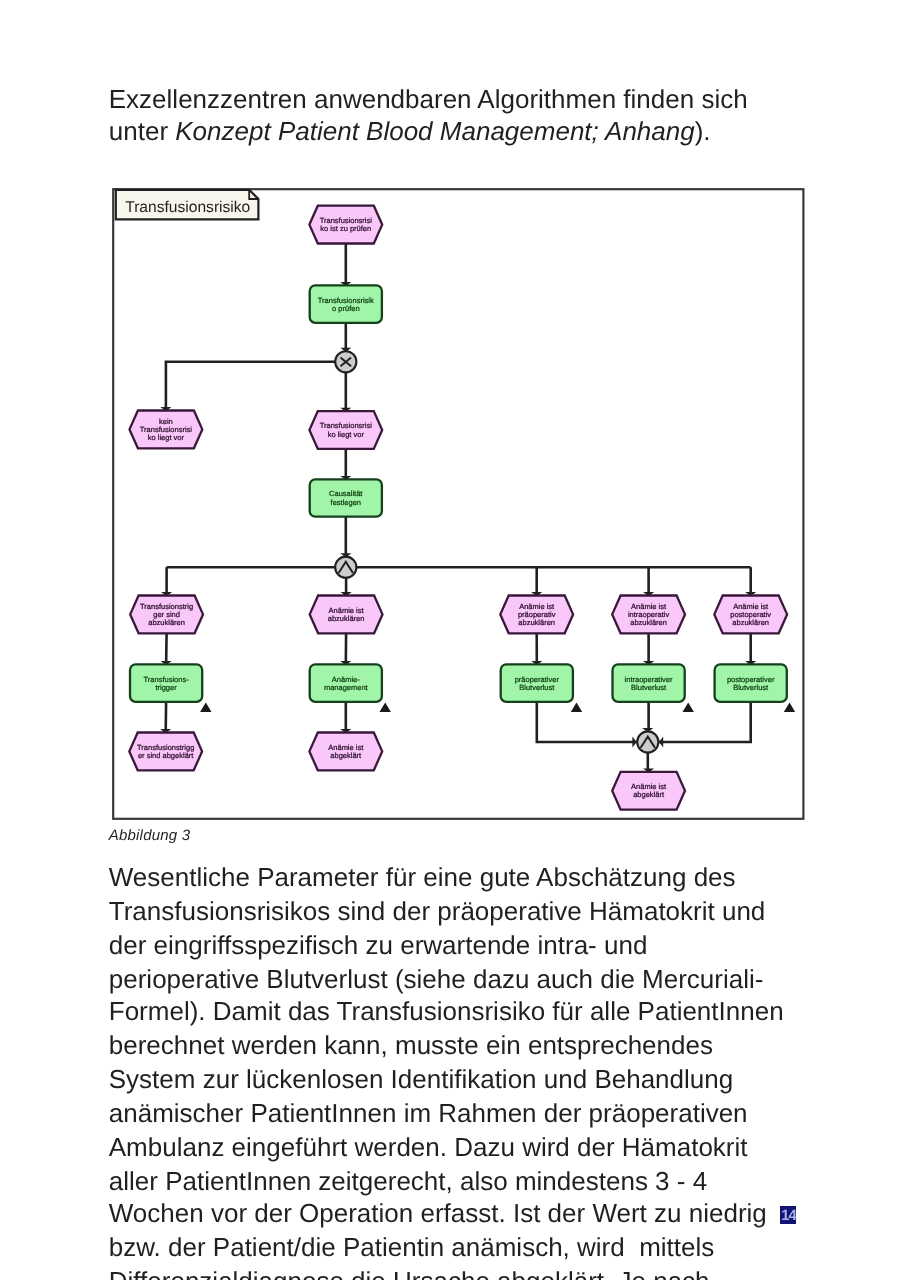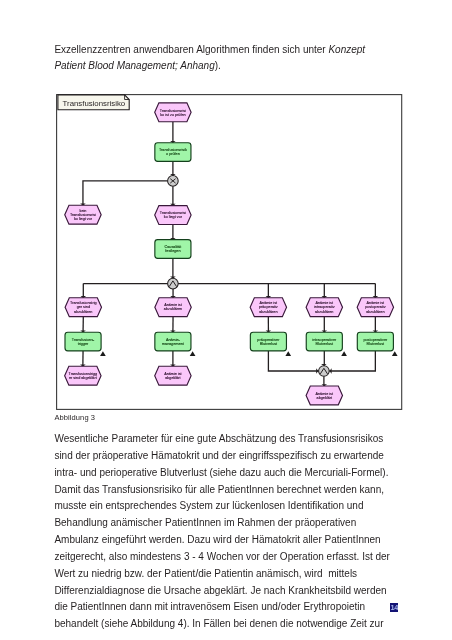--- a/index.html
+++ b/index.html
@@ -1,22 +1,22 @@
 <!DOCTYPE html>
 <html><head>
 <meta charset="utf-8">
 <title>Transfusionsrisiko</title>
 <style>
   html,body{margin:0;padding:0;}
   body{width:452px;height:640px;background:#ffffff;font-family:"Liberation Sans",sans-serif;color:#231f20;overflow:hidden;}
   .page{position:relative;width:452px;height:640px;}
-  .para{position:absolute;font-size:10px;line-height:16.85px;color:#231f20;}
+  .para{position:absolute;font-size:13px;line-height:16.85px;color:#231f20;}
   .para i{font-style:italic;}
   #intro{left:54.4px;top:41.5px;width:342px;line-height:16.2px;}
-  #fig-caption{position:absolute;left:54.4px;top:413px;font-size:7.5px;color:#231f20;letter-spacing:0.1px;}
+  #fig-caption{position:absolute;left:54.4px;top:413px;font-size:7.5px;color:#231f20;letter-spacing:0.1px;font-style:italic;}
   #body-text{left:54.4px;top:431px;width:341px;}
   #epc{position:absolute;left:0;top:0;width:452px;height:640px;}
   .pagenum{position:absolute;left:389.8px;top:602.5px;width:8.2px;height:9.4px;background:#131374;color:#a6b6ec;font-size:7.4px;line-height:9.4px;text-align:right;font-weight:bold;letter-spacing:-0.4px;font-family:"Liberation Sans",sans-serif;overflow:hidden;}
 </style>
 </head>
 <body>
 
 <div class="page">
   <div class="para" id="intro">Exzellenzzentren anwendbaren Algorithmen finden sich unter <i>Konzept Patient Blood Management; Anhang</i>).</div>
 

